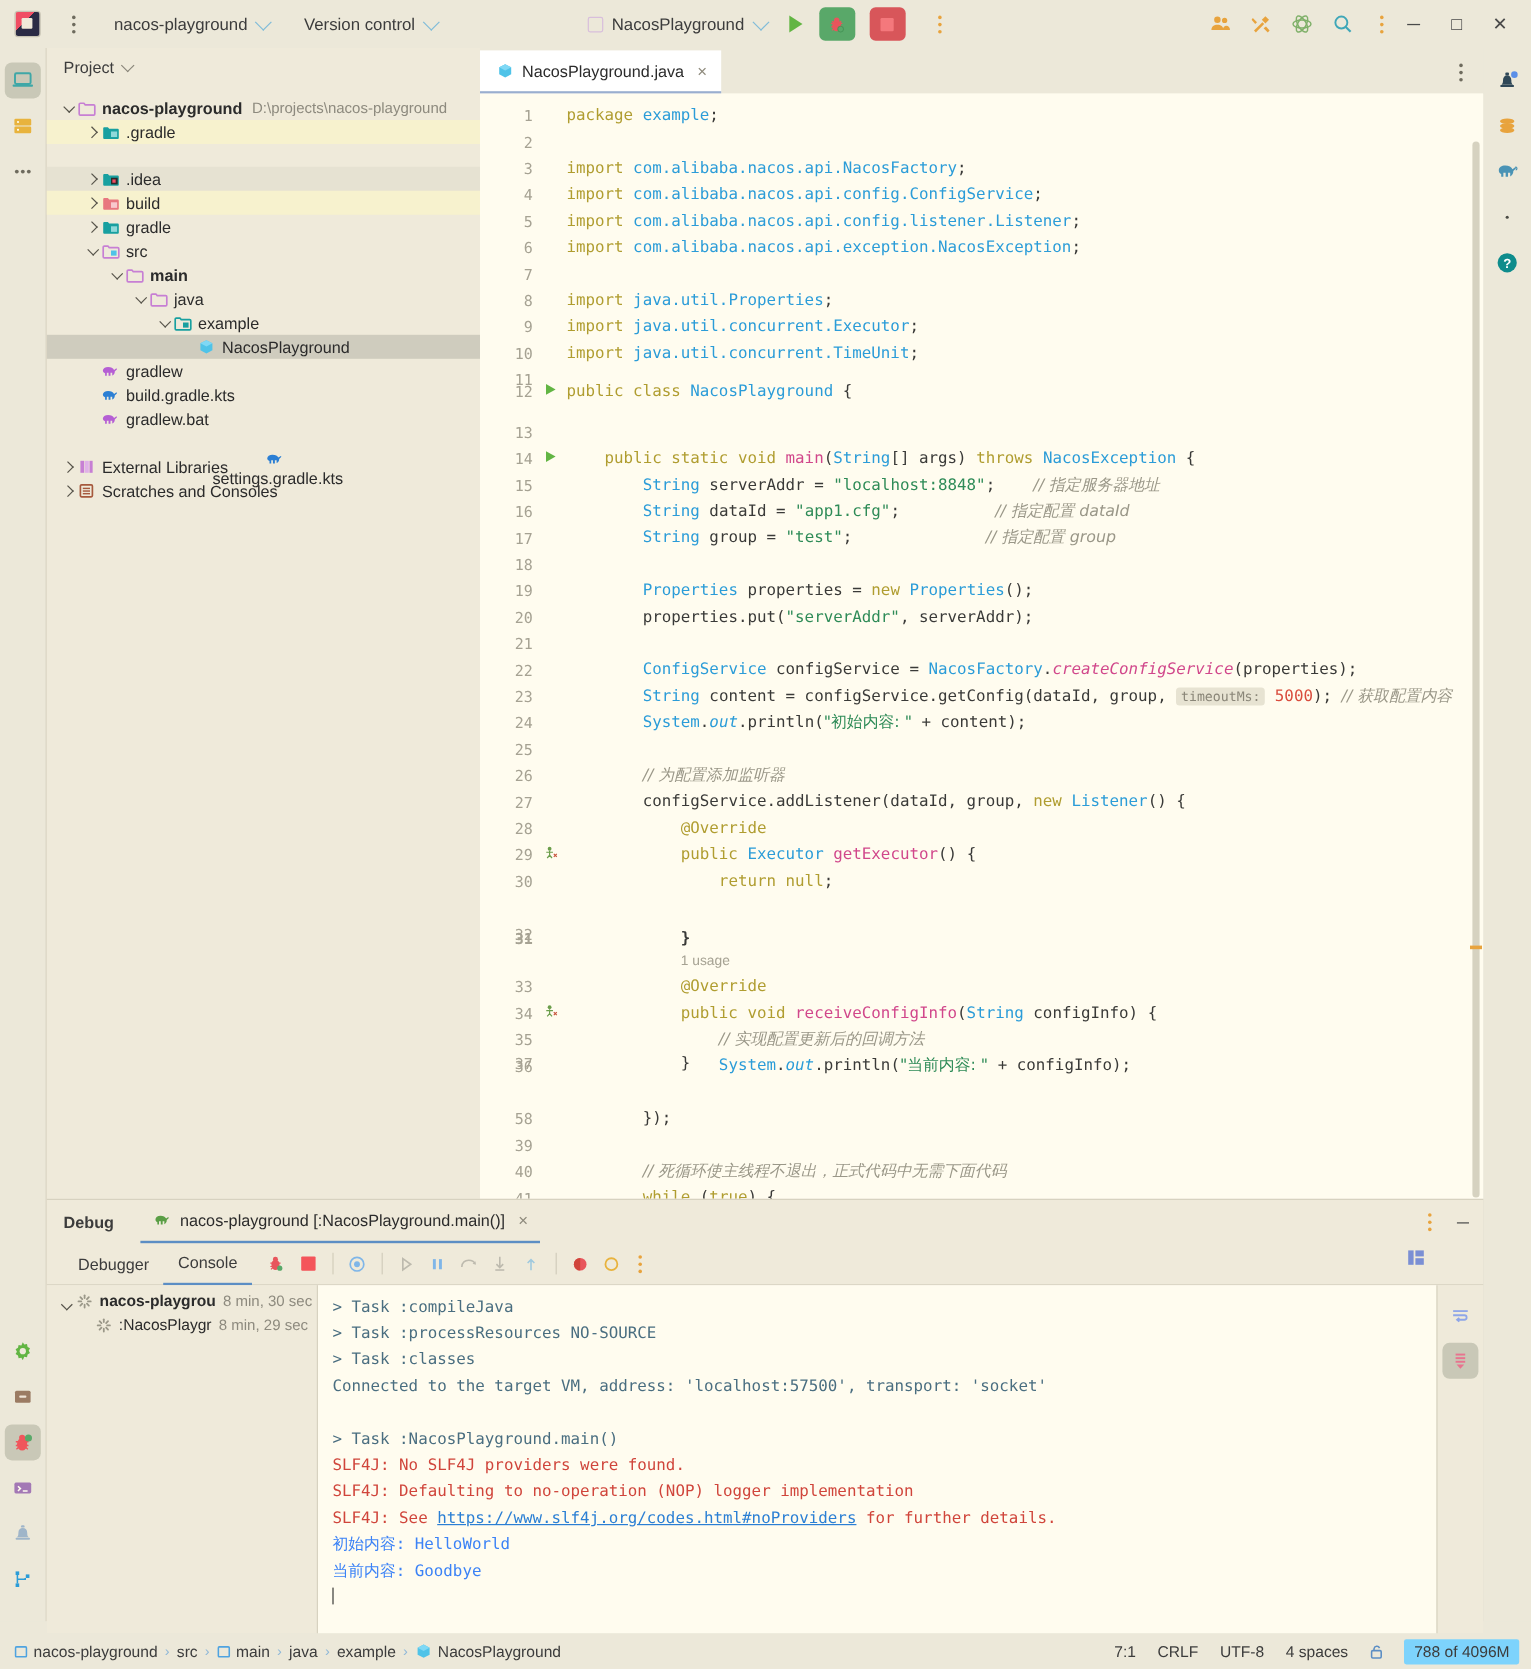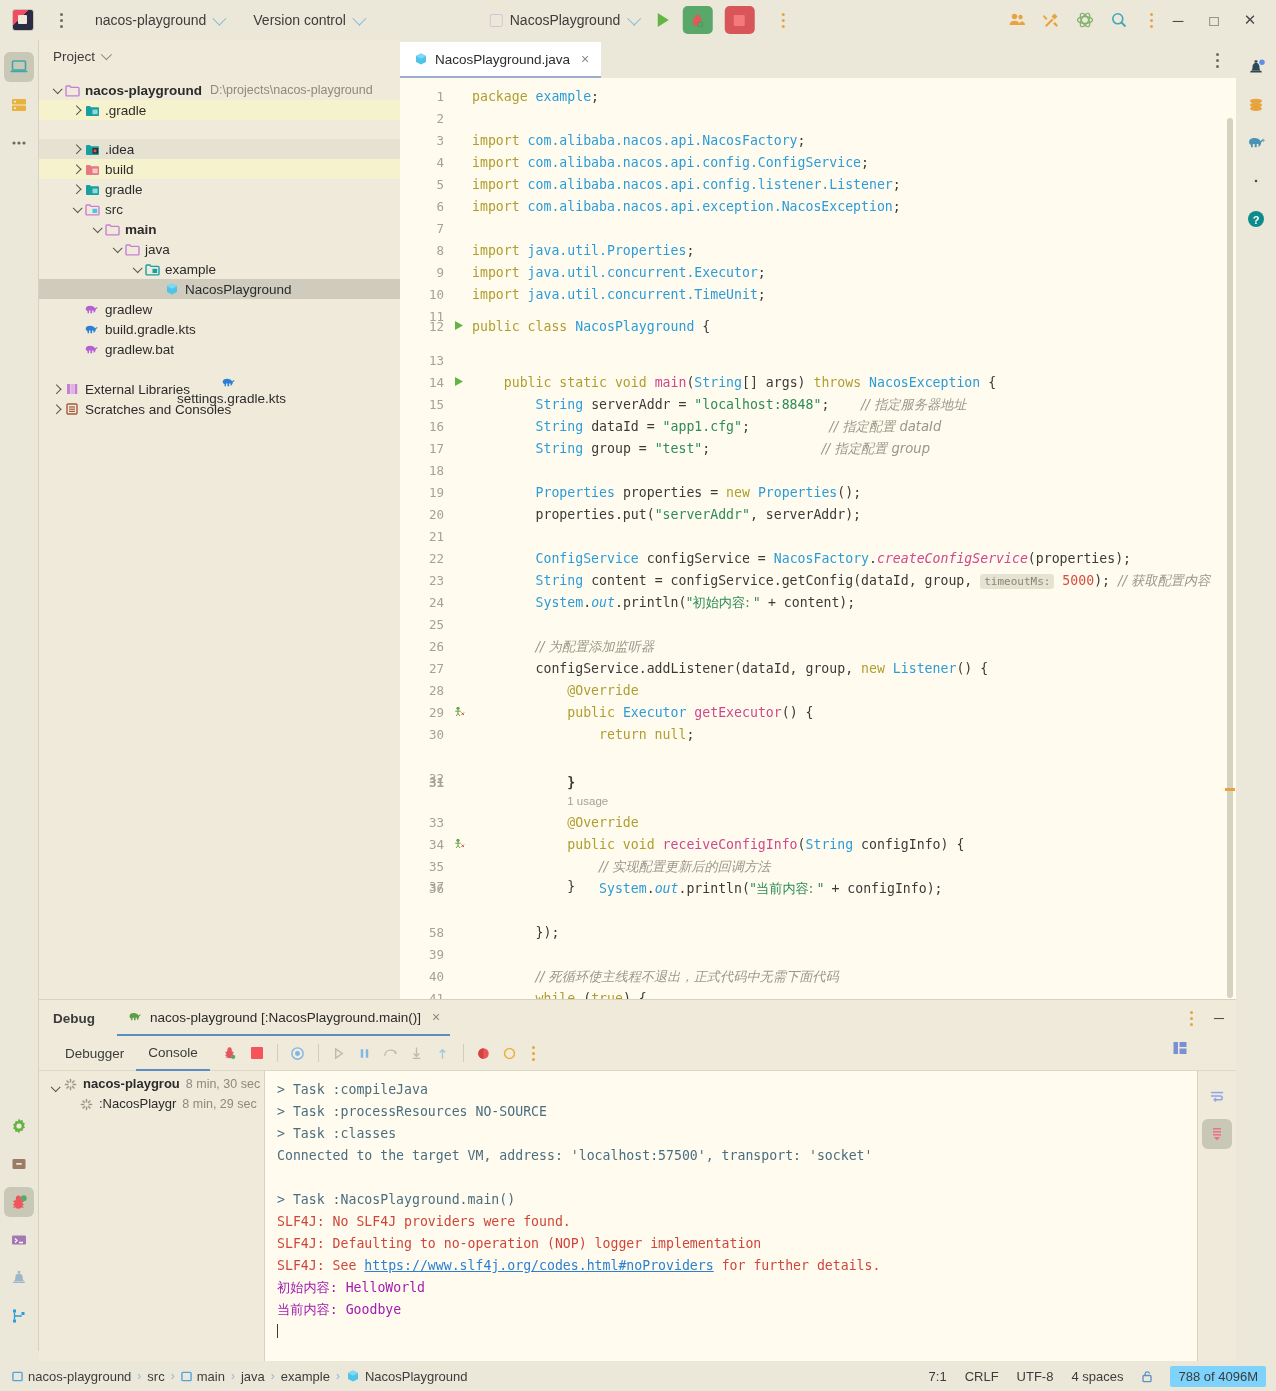--- a/index.html
+++ b/index.html
@@ -97,21 +97,21 @@
   .dtab{font-size:13.5px;color:#3C3C3C;padding:0 12px;height:33px;display:flex;align-items:center;}
   .dtab.active{border-bottom:2px solid #5C8EC4;}
   .vsep{width:1px;height:18px;background:#D2CDBB;margin:0 7px;}
   .dtbtn{width:26px;height:26px;display:flex;align-items:center;justify-content:center;}
   .tree-pane{position:absolute;left:0;top:71px;width:225px;height:291px;background:#EFEADA;border-right:1px solid #D7D2C0;}
   .ttrow{height:20px;display:flex;align-items:flex-end;font-size:13px;white-space:nowrap;padding-left:8px;}
   .ttime{color:#8D8A7E;margin-left:6px;font-size:12.5px;}
   .console{position:absolute;left:226px;top:71px;width:933px;height:291px;background:#FFFCEF;overflow:hidden;}
   .cline{font-family:"DejaVu Sans Mono",monospace;font-size:13.2px;line-height:22px;padding-left:12px;white-space:pre;color:#4A6E80;}
   .cline.err{color:#D0453B;}
-  .cline.gray{color:#a21caf;}
+  .cline.gray{color:#3b82f6;}
   .clink{color:#2B7FD4;text-decoration:underline;}
   .caret{display:inline-block;width:1px;height:14px;background:#3A3A38;vertical-align:-2px;}
   .console-right{position:absolute;right:0;top:71px;width:38px;height:291px;background:#EFEADA;border-left:1px solid #D7D2C0;}
 
   
   .status{position:absolute;left:0;top:1361px;width:1276px;height:30px;background:#ECE8D9;display:flex;align-items:center;font-size:13px;color:#3C3C3C;}
   .crumbs{display:flex;align-items:center;gap:6px;margin-left:12px;}
   .crumb{display:flex;align-items:center;gap:5px;}
   .csep{color:#8FB8D8;font-size:12px;}
   .status-right{position:absolute;right:10px;display:flex;align-items:center;gap:18px;}

